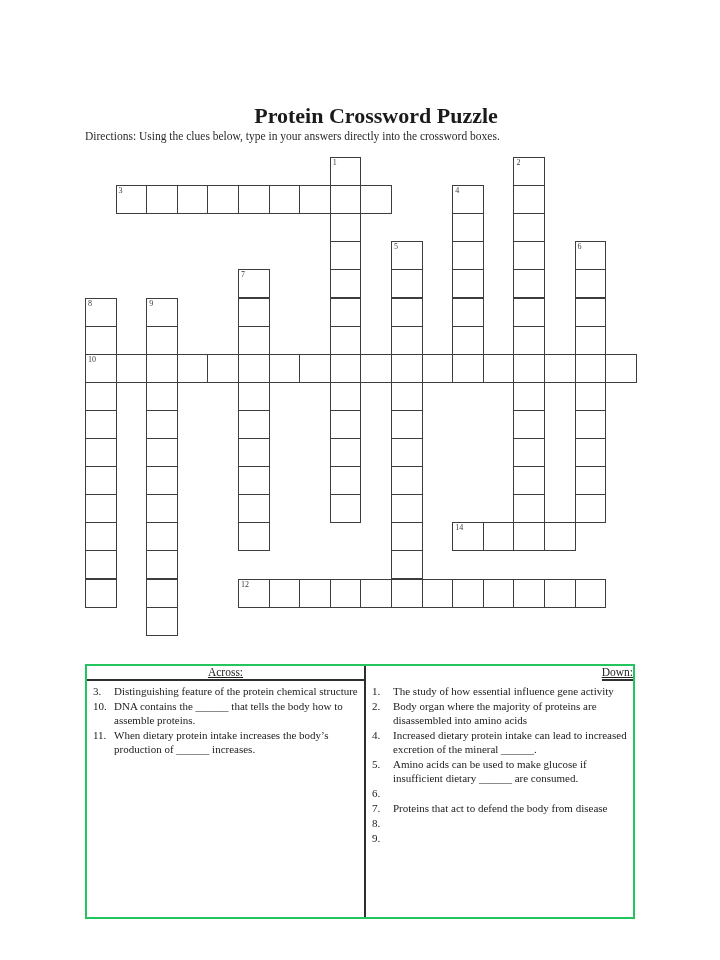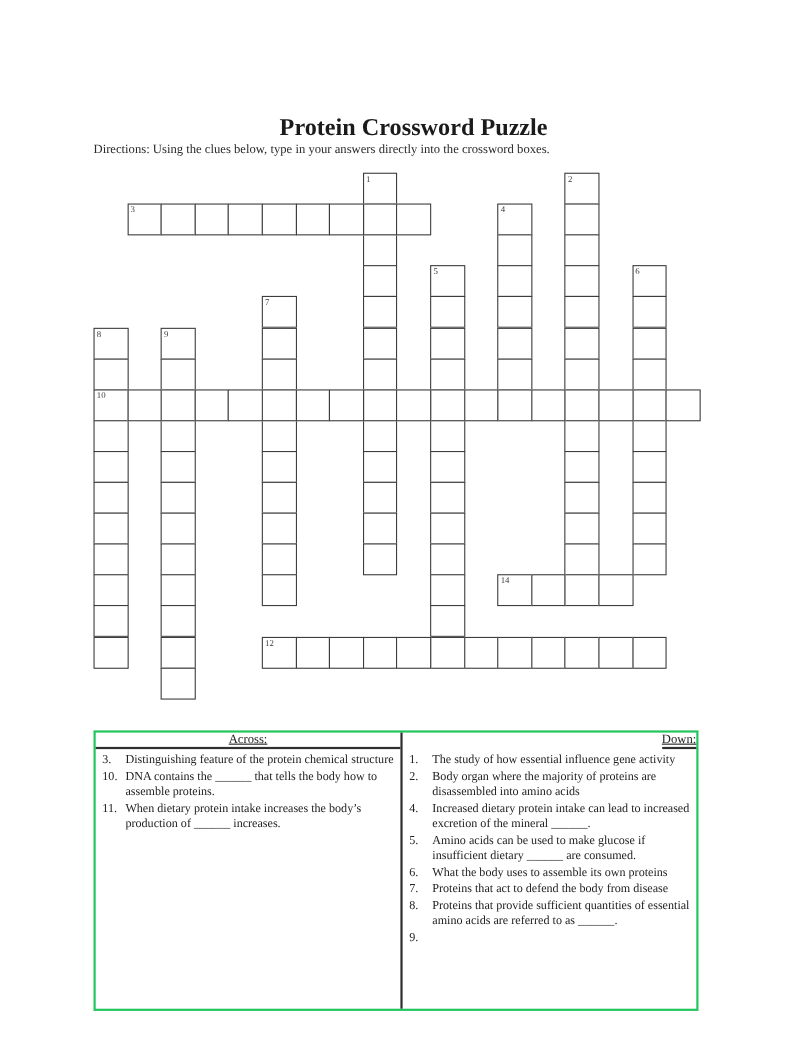--- a/index.html
+++ b/index.html
@@ -288,29 +288,27 @@
           <div class="clue-item">
             <span class="clue-num">4.</span>
             <span class="clue-text">Increased dietary protein intake can lead to increased excretion of the mineral ______.</span>
           </div>
           <div class="clue-item">
             <span class="clue-num">5.</span>
             <span class="clue-text">Amino acids can be used to make glucose if insufficient dietary ______ are consumed.</span>
           </div>
           <div class="clue-item">
             <span class="clue-num">6.</span>
-            <span class="clue-text">What the body uses to assemble its own proteins</span>
           </div>
           <div class="clue-item">
             <span class="clue-num">7.</span>
             <span class="clue-text">Proteins that act to defend the body from disease</span>
           </div>
           <div class="clue-item">
             <span class="clue-num">8.</span>
-            <span class="clue-text">Proteins that provide sufficient quantities of essential amino acids are referred to as ______.</span>
           </div>
           <div class="clue-item">
             <span class="clue-num">9.</span>
           </div>
         </div>
     </div>
   </div>
 </div>
 
 </body></html>

